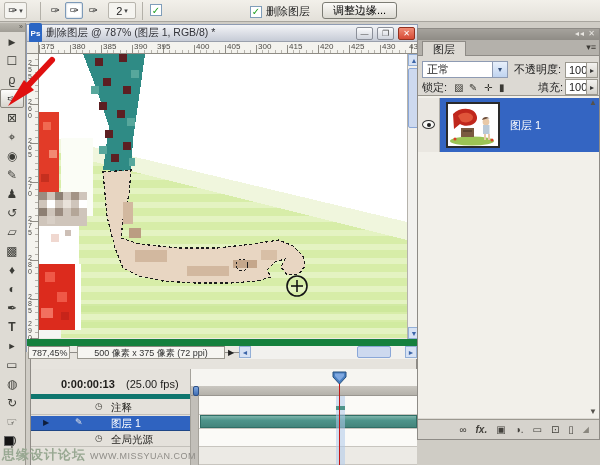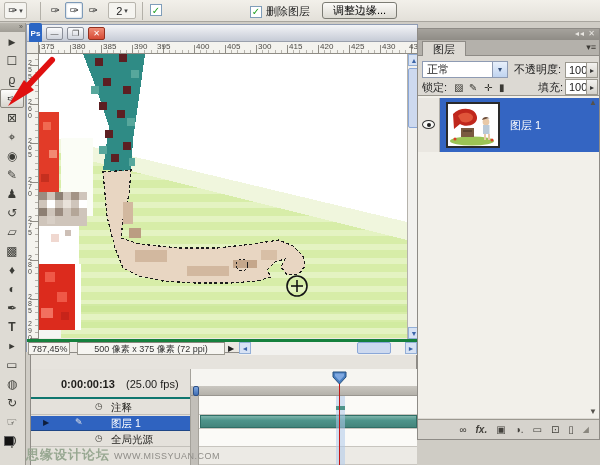--- a/index.html
+++ b/index.html
@@ -62,21 +62,21 @@
 
   #canvas-area { left:12px; top:29px; width:368px; height:284px; position:absolute; background:#fff; overflow:hidden; }
 
   #v-scroll { left:380px; top:29px; width:12px; height:285px; position:absolute; background:#f2f1ee;
     border-left:1px solid #b5b2ab; }
   .sc-btn { width:12px; height:12px; background:#d7e2f4; border:1px solid #93afd7; color:#3c65a8;
     font-size:7px; text-align:center; line-height:11px; }
   #v-thumb { position:absolute; left:0px; top:14px; width:11px; height:60px; background:#cdd9ef; border:1px solid #8aa7d8; border-radius:2px;}
 
   #status-bar { left:0; top:314px; width:390px; height:13px; position:absolute; background:#ece9e3;
-    border-top:3px solid #15803d; font-size:9px; color:#333; }
+    border-top:7px solid #15803d; font-size:9px; color:#333; }
   .status-box { position:absolute; top:0; height:13px; background:#f6f5f1; border:1px solid #9b988f;
     border-top-color:#8a877e; padding:0 3px; line-height:12px; white-space:nowrap; }
   #h-scroll { position:absolute; left:212px; top:0; width:178px; height:13px; background:#f2f1ee; }
   #h-thumb { position:absolute; left:118px; top:0px; width:34px; height:12px; background:#cdd9ef; border:1px solid #8aa7d8; border-radius:2px;}
 
   
   #layers-panel { left:417px; top:28px; width:183px; height:412px; background:#dcd9d3;
     border:1px solid #8e8b86; z-index:6; }
   #lp-topstrip { position:absolute; left:0; top:0; width:100%; height:11px; background:linear-gradient(#a5a29c,#8f8c86);
     color:#e8e6e1; font-size:8px; text-align:right; line-height:10px; padding-right:3px; letter-spacing:1px;}
@@ -106,21 +106,21 @@
   #lp-bottombar { position:absolute; left:0; top:390px; width:181px; height:20px; background:#d6d3cd;
     border-top:1px solid #9b988f; display:flex; align-items:center; justify-content:flex-end; gap:9px; padding-right:10px; }
   .lp-bicon { font-size:10px; color:#44423d; }
 
   
   #timeline-panel { left:30px; top:352px; width:387px; height:113px; background:#e6e3dd; border:1px solid #8e8b86; z-index:2; }
   #tl-tabbar { position:absolute; left:0; top:0; width:100%; height:16px; background:linear-gradient(#a3a09a,#8f8c86); }
   #tl-tab { position:absolute; left:5px; top:2px; height:14px; padding:0 8px; background:#c9c6c0;
     border:1px solid #77746e; border-bottom:none; font-size:10px; line-height:13px; color:#2e2d29; }
   #tl-left { position:absolute; left:0; top:16px; width:160px; height:96px; background:#e4e1db; border-right:1px solid #a5a29b; }
-  #tl-timecode-row { position:absolute; left:0; top:0; width:100%; height:30px; border-bottom:2px solid #0f766e; }
+  #tl-timecode-row { position:absolute; left:0; top:0; width:100%; height:30px; border-bottom:5px solid #0f766e; }
   #tl-timecode { position:absolute; left:30px; top:9px; font-size:11px; font-weight:bold; color:#1d1c1a; }
   #tl-fps { position:absolute; left:95px; top:9px; font-size:11px; color:#1d1c1a; }
   .tl-track-row { position:absolute; left:0; width:100%; height:15px; border-bottom:1px solid #c3c0ba;
     font-size:10.5px; color:#23221f; }
   .tl-track-row .swatch-ico { position:absolute; left:64px; top:1px; font-size:9px; color:#4a4843; }
   .tl-track-row .lbl { position:absolute; left:80px; top:1px; }
   #tl-row-layer { background:#2f63c0; color:#fff; border-bottom:1px solid #1e4686; }
   #tl-row-layer .tri { position:absolute; left:12px; top:2px; font-size:8px; color:#0e1e3c; }
   #tl-row-layer .br { position:absolute; left:44px; top:1px; font-size:9px; color:#e8e8e8; }
   #tl-right { position:absolute; left:160px; top:16px; width:226px; height:96px; background:#f6f5f1; }
@@ -137,21 +137,21 @@
   .tl-lane { position:absolute; left:0; width:226px; background:#fbfaf7; border-bottom:1px solid #c8c5bf; }
   #lane-gutter { position:absolute; left:0; top:27px; width:8px; height:69px; background:#c2bfb9; border-right:1px solid #a5a29b; }
   #teal-bar { position:absolute; left:9px; top:46px; width:217px; height:13px; background:linear-gradient(#7fb5ac,#4e948b 40%,#43847b);
     border:1px solid #2f6e66; }
   #alt-band { position:absolute; left:145px; top:27px; width:9px; height:69px; background:rgba(175,200,235,.55); }
   #alt-tick { position:absolute; left:145px; top:37px; width:9px; height:4px; background:#4e948b; }
   #playhead-line { position:absolute; left:148px; top:8px; width:1px; height:88px; background:#c21515; }
   #playhead { position:absolute; left:141px; top:2px; width:15px; height:14px; }
 
   
-  #watermark { left:2px; top:446px; z-index:40; display:flex; align-items:baseline; gap:4px;margin-left:24px; }
+  #watermark { left:2px; top:446px; z-index:40; display:flex; align-items:baseline; gap:4px; }
   #wm-cn { font-size:13px; font-weight:bold; color:#98a892; letter-spacing:1px; }
   #wm-url { font-size:9px; color:#8f8d88; letter-spacing:.5px; }
 
   
   #anno-arrow { left:0px; top:50px; width:70px; height:70px; z-index:30; pointer-events:none; }
 </style>
 </head>
 <body>
 
 <div id="options-bar" class="abs">
@@ -252,20 +252,21 @@
   <div class="tool">
       <span>Ϙ</span>
     </div>
 </div>
 <div id="fg-swatch" class="abs"></div>
 <div id="bg-swatch" class="abs"></div>
 
 <div id="doc-window" class="abs">
   <div id="doc-titlebar">
     <span id="ps-badge">Ps</span>
+    <span id="doc-title">删除图层 @ 787% (图层 1, RGB/8) *</span>
     <span class="win-btn">—</span>
     <span class="win-btn">❐</span>
     <span class="win-btn close">✕</span>
   </div>
 
   <div id="ruler-corner"></div>
   <div id="h-ruler">
     <span class="hrl" style="left:2px">375</span>
     <span class="hrl" style="left:33px">380</span>
     <span class="hrl" style="left:64px">385</span>

